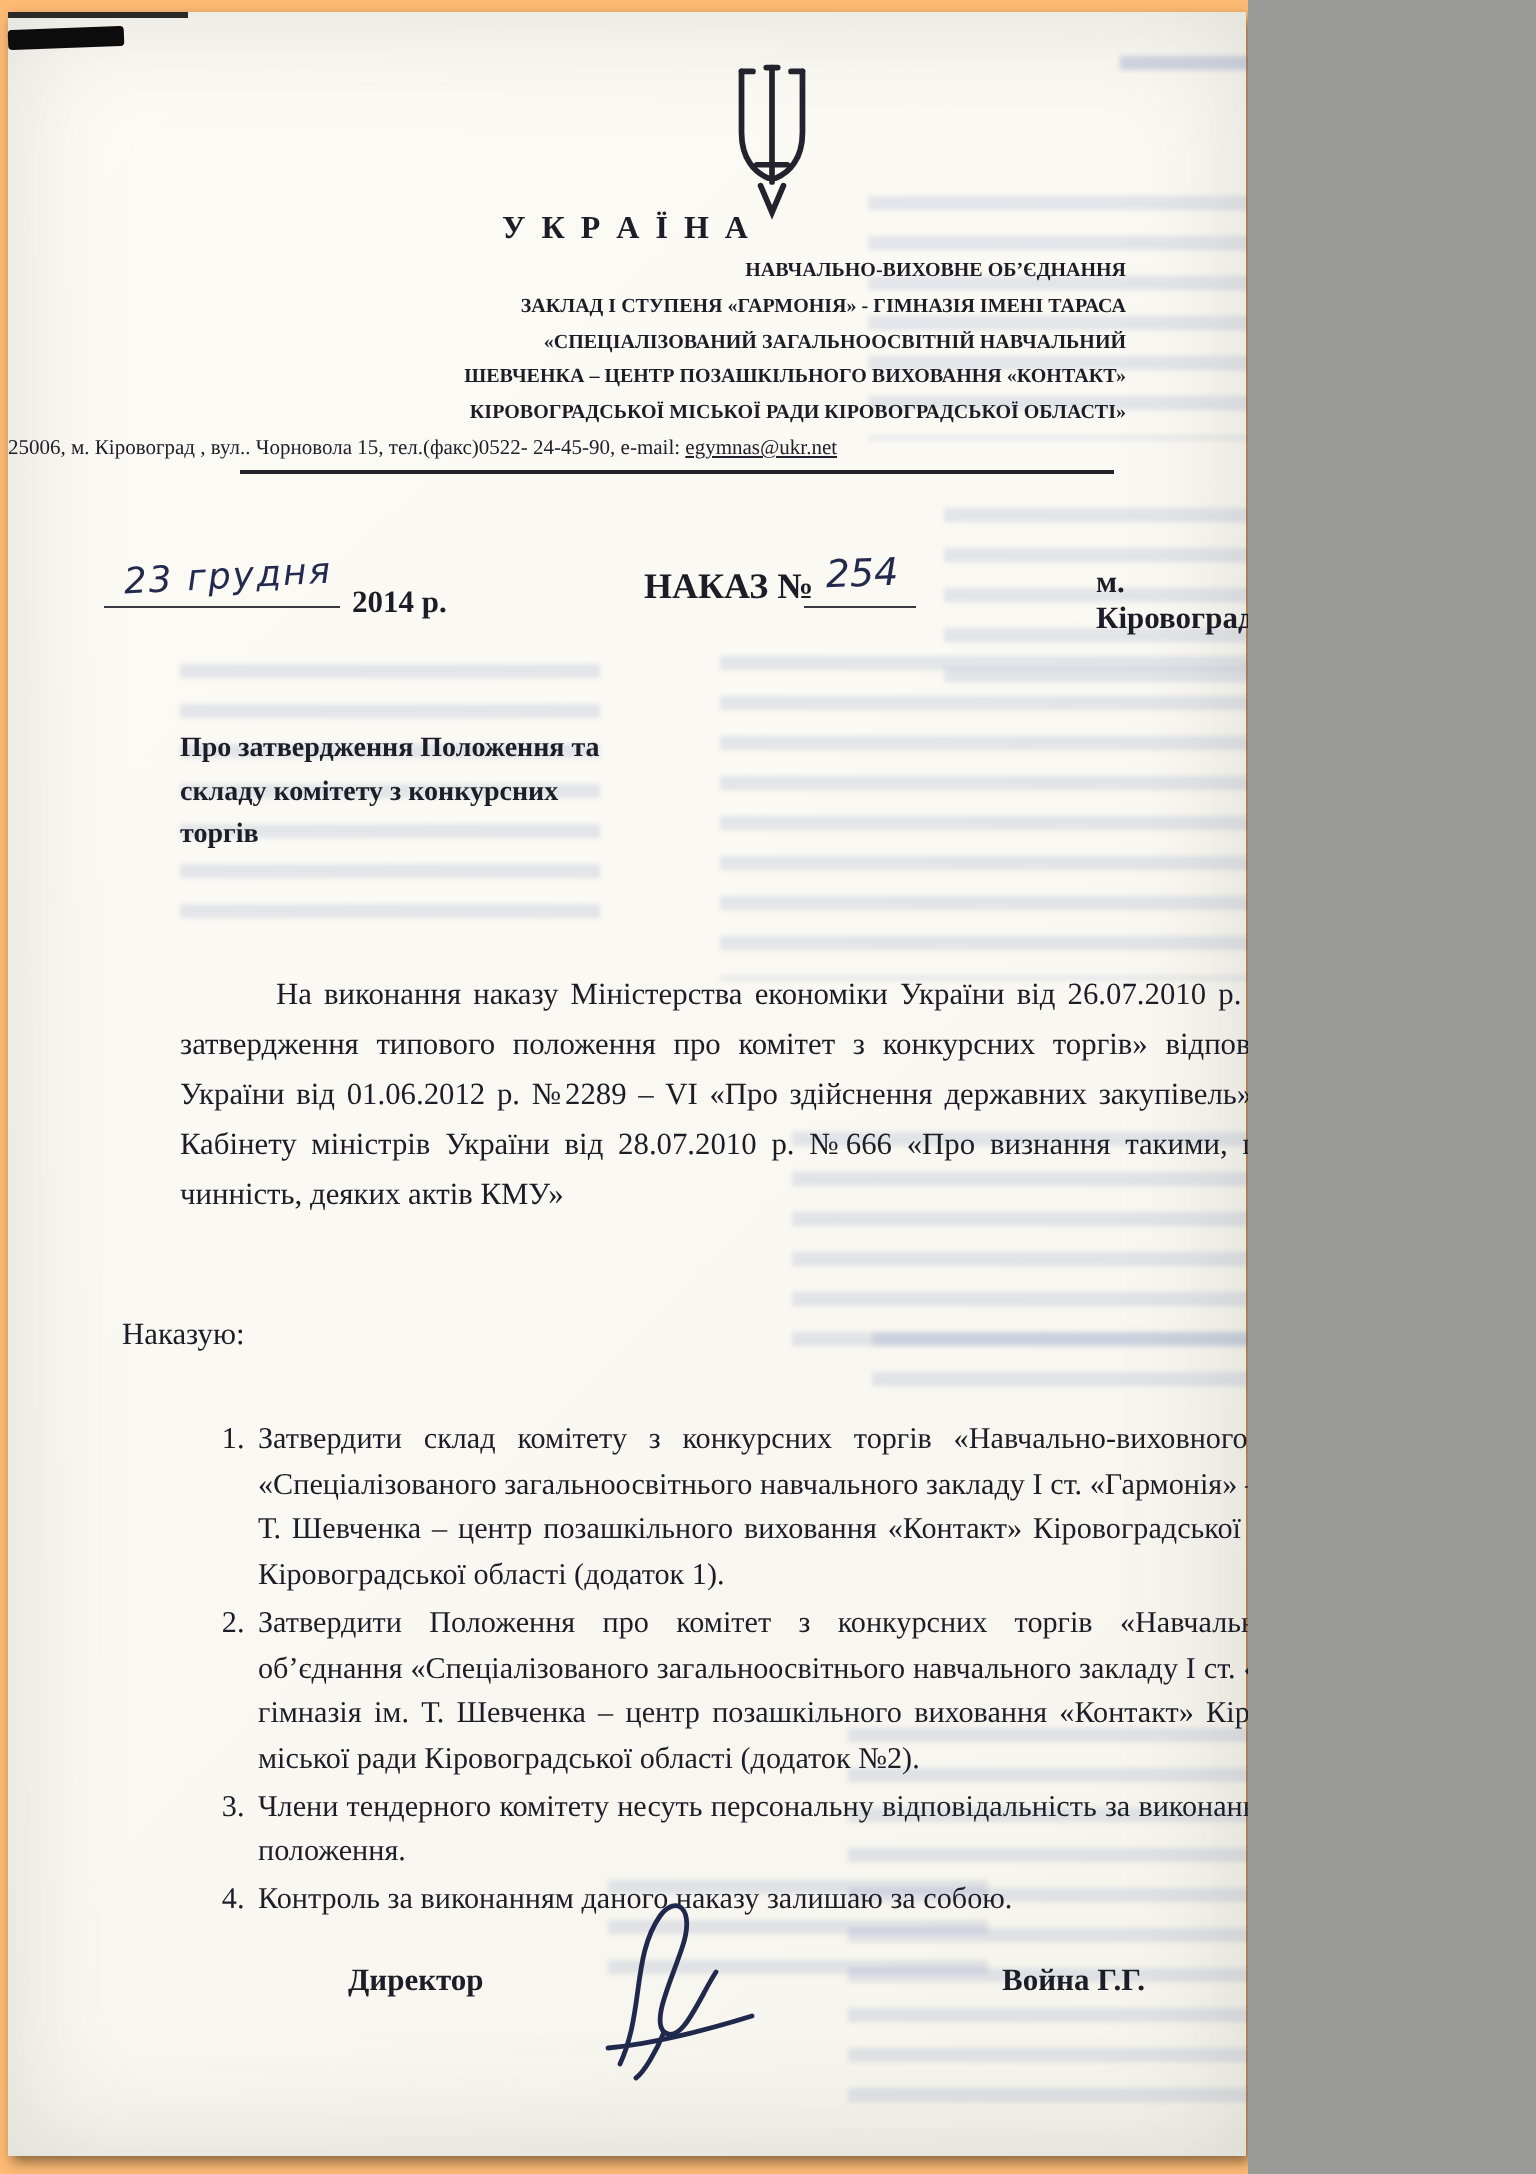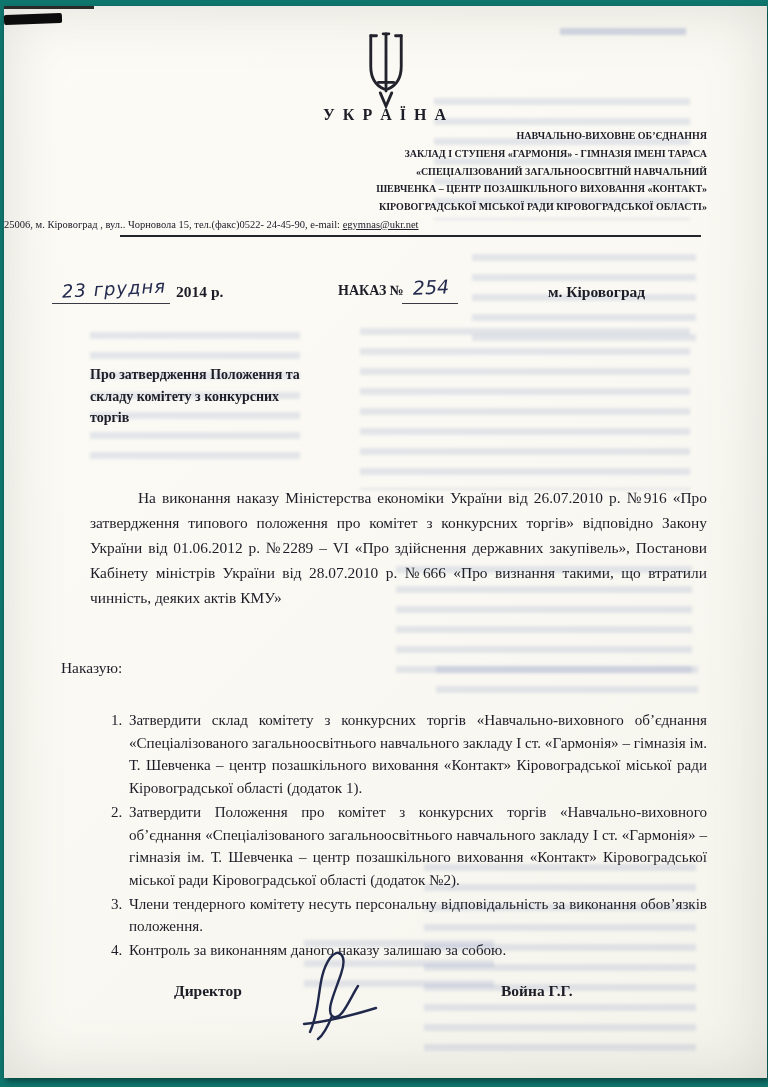--- a/index.html
+++ b/index.html
@@ -1,19 +1,19 @@
 <!DOCTYPE html>
 <html><head>
 <meta charset="utf-8">
 <style>
   * { margin:0; padding:0; box-sizing:border-box; }
   html,body { background:#9a9a96; }
   .canvas {
-    position:relative; width:768px; height:1087px; overflow:hidden;
-    background:#0f766e;
+    position:relative; width:624px; height:1087px; overflow:hidden;
+    background:#fdba74;
     font-family:"Liberation Serif", serif;
   }
   .paper {
     position:absolute; left:4px; top:6px; right:1px; bottom:9px;
     background:linear-gradient(135deg,#fcfbf6 0%, #f9f8f2 55%, #f4f3ec 100%);
     box-shadow: inset 0 0 60px rgba(120,118,105,.22), 2px 3px 6px rgba(0,0,0,.45);
     color:#1d1d27;
   }
   .corner-mark { position:absolute; left:0px; top:8px; width:58px; height:10px;
     background:#0c0c0c; transform:rotate(-2deg); border-radius:2px; }
@@ -34,22 +34,22 @@
     font-size:10.5px; color:#20202c; }
   .address .email { text-decoration:underline; }
   .head-rule { position:absolute; left:116px; right:66px; top:229px;
     border-top:2px solid #23232b; }
 
   .date-row { position:absolute; left:0; top:276px; width:100%; height:34px; font-size:15px; }
   .hand { font-family:"DejaVu Sans", sans-serif; font-style:italic; color:#232a4e; }
   .date-hand { position:absolute; left:52px; top:-4px; width:116px; text-align:center;
     font-size:18px; transform:rotate(-3deg); letter-spacing:1px; }
   .date-underline { position:absolute; left:48px; top:21px; width:118px; border-top:1.2px solid #3a3a44; }
-  .date-typed { position:absolute; left:172px; top:1px; font-weight:bold; font-size:15.5px; }
-  .order-label { position:absolute; left:318px; top:1px; font-weight:bold; font-size:14px;margin-left:16px; }
+  .date-typed { position:absolute; left:172px; top:11px; font-weight:bold; font-size:15.5px; }
+  .order-label { position:absolute; left:318px; top:1px; font-weight:bold; font-size:18px; }
   .order-number { position:absolute; left:402px; top:-6px; width:50px; text-align:center;
     font-size:19px; transform:rotate(-2deg); }
   .order-underline { position:absolute; left:398px; top:21px; width:56px; border-top:1.2px solid #3a3a44; }
   .city { position:absolute; left:544px; top:1px; font-weight:bold; font-size:15.5px; }
 
   .subject { position:absolute; left:86px; top:358px; width:290px;
     font-weight:bold; font-size:14px; line-height:21.5px; }
 
   .body-par { position:absolute; left:86px; top:479px; width:617px;
     font-size:15.4px; line-height:25px; text-align:justify; text-align-last:left;

